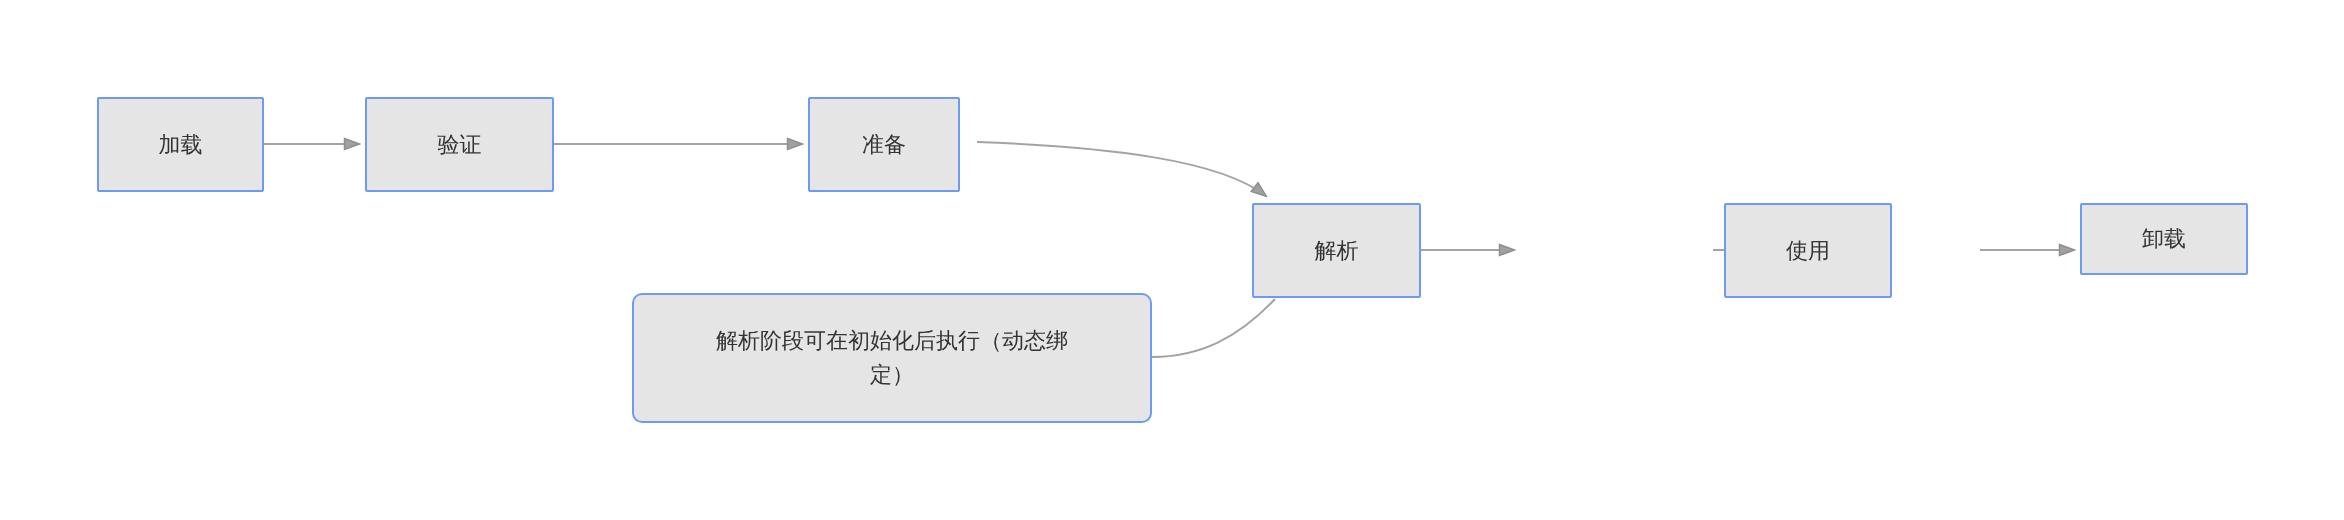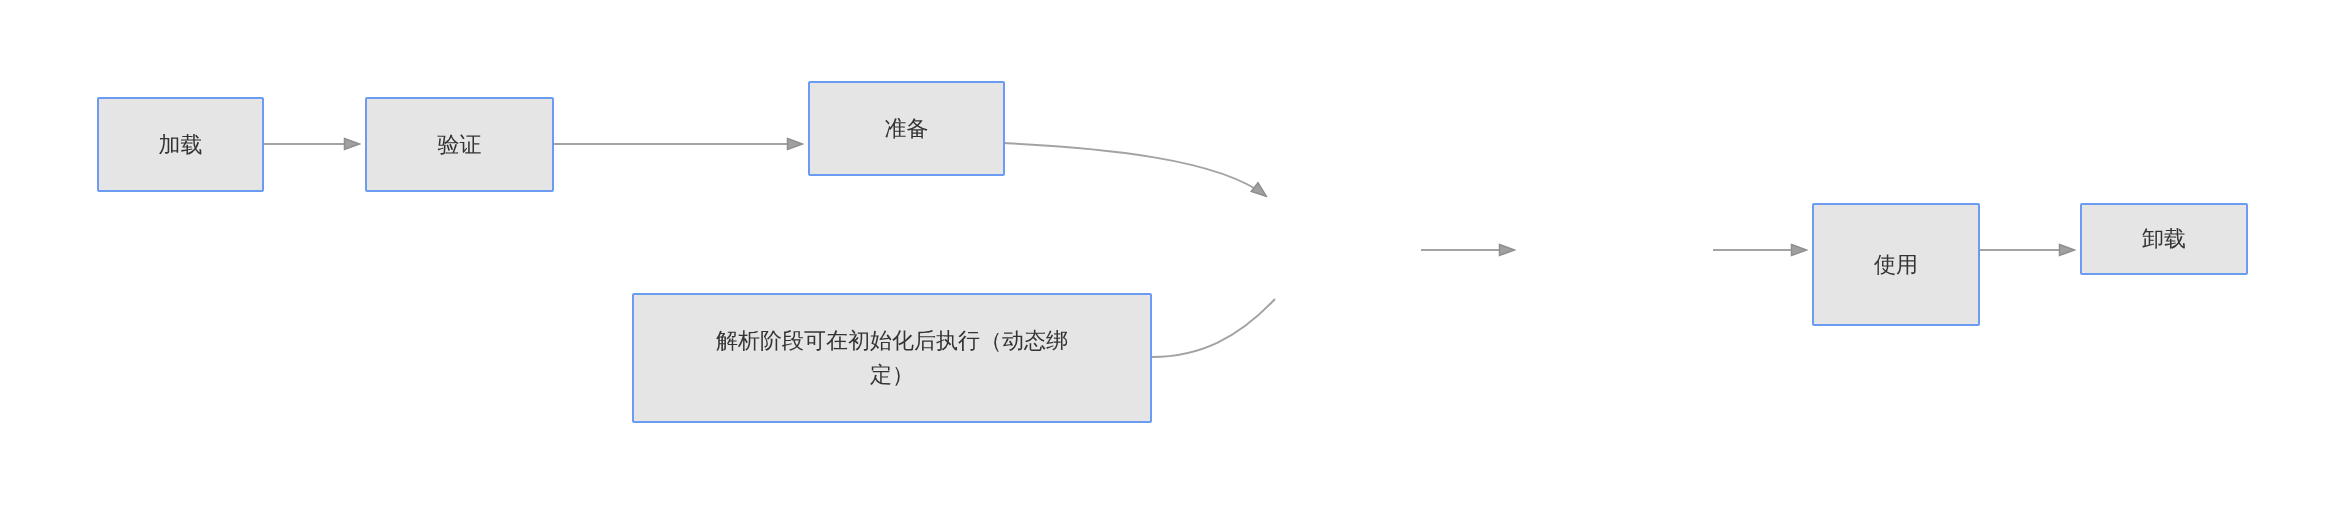--- a/index.html
+++ b/index.html
@@ -36,26 +36,26 @@
     display: flex;
     align-items: center;
     justify-content: center;
     text-align: center;
     color: #333333;
     font-size: 22px;
     line-height: 34px;
   }
   #n-load    { left: 97px;   top: 97px;  width: 167px; height: 95px; }
   #n-verify  { left: 365px;  top: 97px;  width: 189px; height: 95px; }
-  #n-prepare { left: 808px;  top: 81px;  width: 197px; height: 95px; }
+  #n-prepare { left: 808px;  top: 97px;  width: 152px; height: 95px; }
   #n-resolve { left: 1252px; top: 203px; width: 169px; height: 95px; }
   #n-init    { left: 1520px; top: 203px; width: 193px; height: 95px; }
-  #n-use     { left: 1812px; top: 203px; width: 168px; height: 123px; }
+  #n-use     { left: 1724px; top: 203px; width: 168px; height: 95px; }
   #n-unload  { left: 2080px; top: 203px; width: 168px; height: 72px; }
-  #n-note    { left: 632px;  top: 293px; width: 520px; height: 130px; padding: 16px 72px; }
+  #n-note    { left: 632px;  top: 293px; width: 520px; height: 130px; padding: 16px 72px; border-radius: 10px; }
 </style>
 </head>
 <body>
 
 <div class="canvas">
 
   <svg class="edges-layer" viewBox="0 0 2344 520" xmlns="http://www.w3.org/2000/svg">
     <defs>
       <marker id="arrow" viewBox="0 0 18 14" refX="16" refY="7" markerWidth="18" markerHeight="14" orient="auto" markerUnits="userSpaceOnUse">
         <path d="M1.5,1.5 L16.5,7 L1.5,12.5 Z" fill="#A0A0A0" stroke="#8F8F8F" stroke-width="1.5"></path>
@@ -69,20 +69,21 @@
     <path class="edge" d="M1980,250 L2074,250" marker-end="url(#arrow)"></path>
     <path class="edge" d="M1152,357 C1200,357 1238,338 1275,299"></path>
   </svg>
 
   <div class="node" id="n-load">加载</div>
 
   <div class="node" id="n-verify">验证</div>
 
   <div class="node" id="n-prepare">准备</div>
 
+  <div class="node" id="n-resolve">解析</div>
 
 
   <div class="node" id="n-use">使用</div>
 
   <div class="node" id="n-unload">卸载</div>
 
   <div class="node" id="n-note">解析阶段可在初始化后执行（动态绑定）</div>
 
 </div>
 

